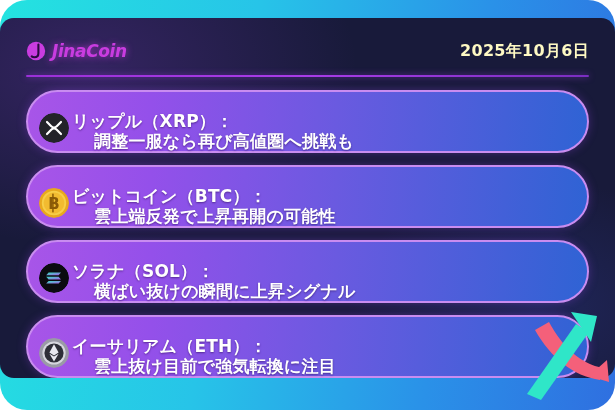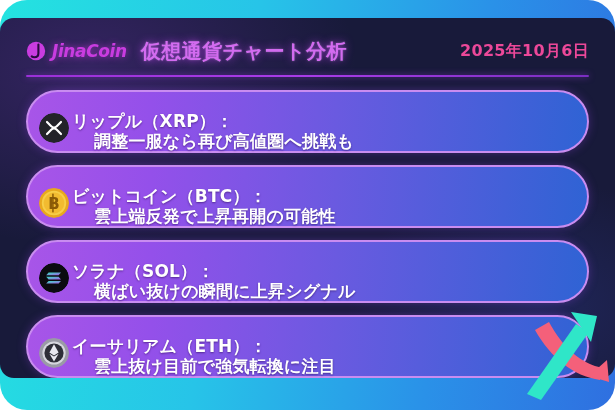--- a/index.html
+++ b/index.html
@@ -93,21 +93,21 @@
     letter-spacing: 0.5px;
     text-shadow: 0 0 9px rgba(180,60,230,0.85), 0 0 2px rgba(255,255,255,0.35);
     white-space: nowrap;
   }
 
   .header-date {
     margin-left: auto;
     font-family: "DejaVu Sans", sans-serif;
     font-size: 16px;
     font-weight: bold;
-    color: #ec4899;
+    color: #fef9c3;
     white-space: nowrap;
     letter-spacing: 0.3px;
   }
 
   
   .divider {
     height: 2px;
     margin-top: 7px;
     background: linear-gradient(90deg, #9b30d8 0%, #a93ce8 50%, #7a2ec0 100%);
     box-shadow: 0 0 6px rgba(160,60,230,0.7);
@@ -199,21 +199,20 @@
 
         <span class="logo-mark">
           <svg width="20" height="20" viewBox="0 0 20 20">
             <circle cx="10" cy="10" r="9.2" fill="#c93ce0"></circle>
             <path d="M12.4 3.6 L12.4 12.2 C12.4 14.6 10.7 16.3 8.4 16.3 C7.3 16.3 6.4 16.0 5.7 15.4" stroke="#2a0a40" stroke-width="2.1" fill="none" stroke-linecap="round"></path>
           </svg>
         </span>
 
         <span class="logo-text">JinaCoin</span>
 
-        <span class="header-title">仮想通貨チャート分析</span>
 
         <span class="header-date">2025年10月6日</span>
       </div>
 
       <div class="divider"></div>
 
       <div class="cards">
 
         <div class="card">
           <div class="card-body">

